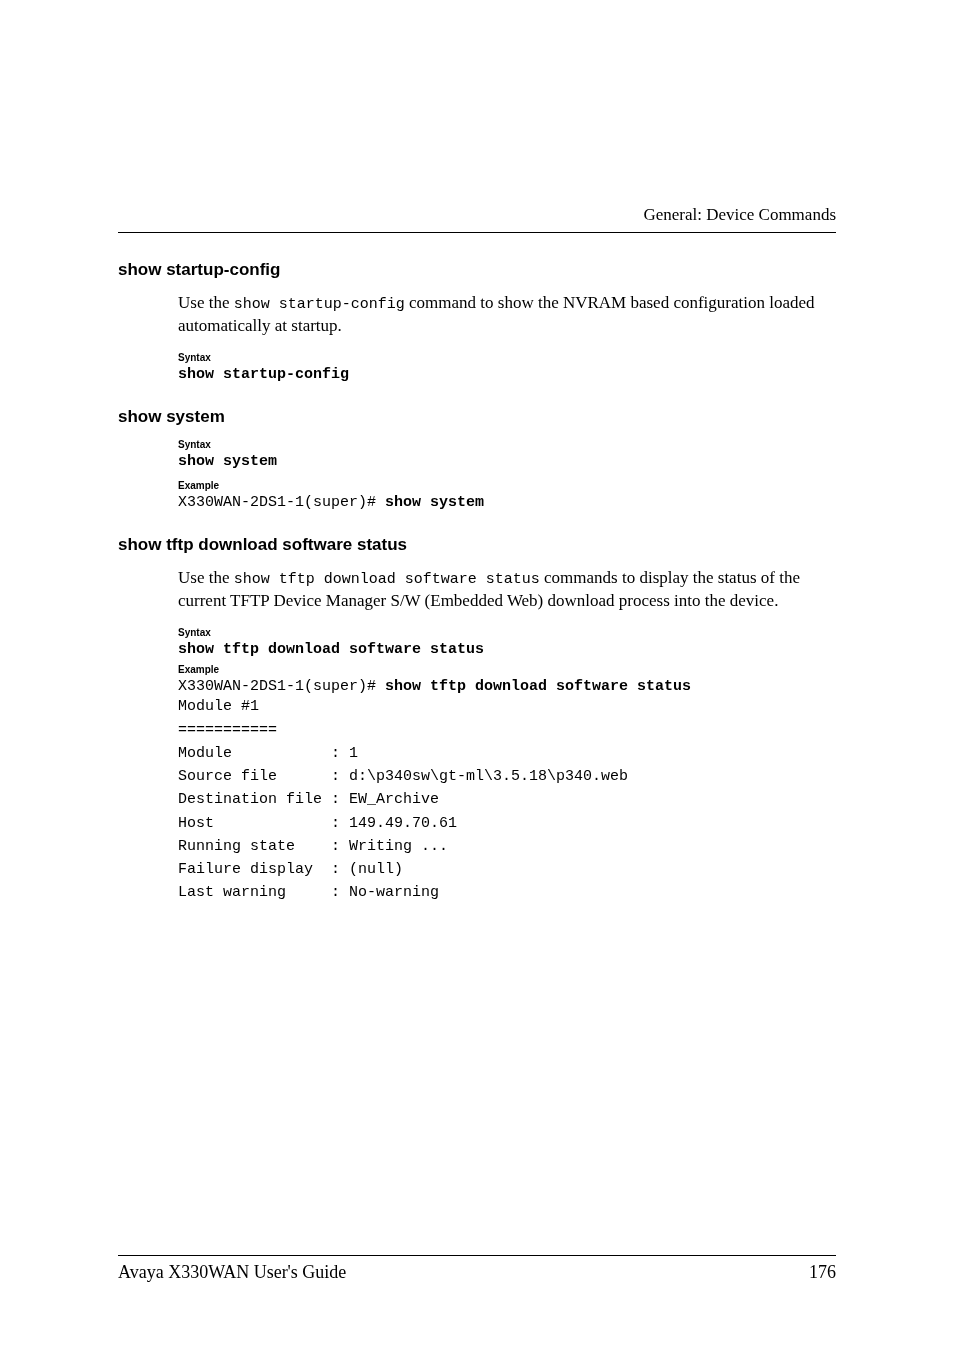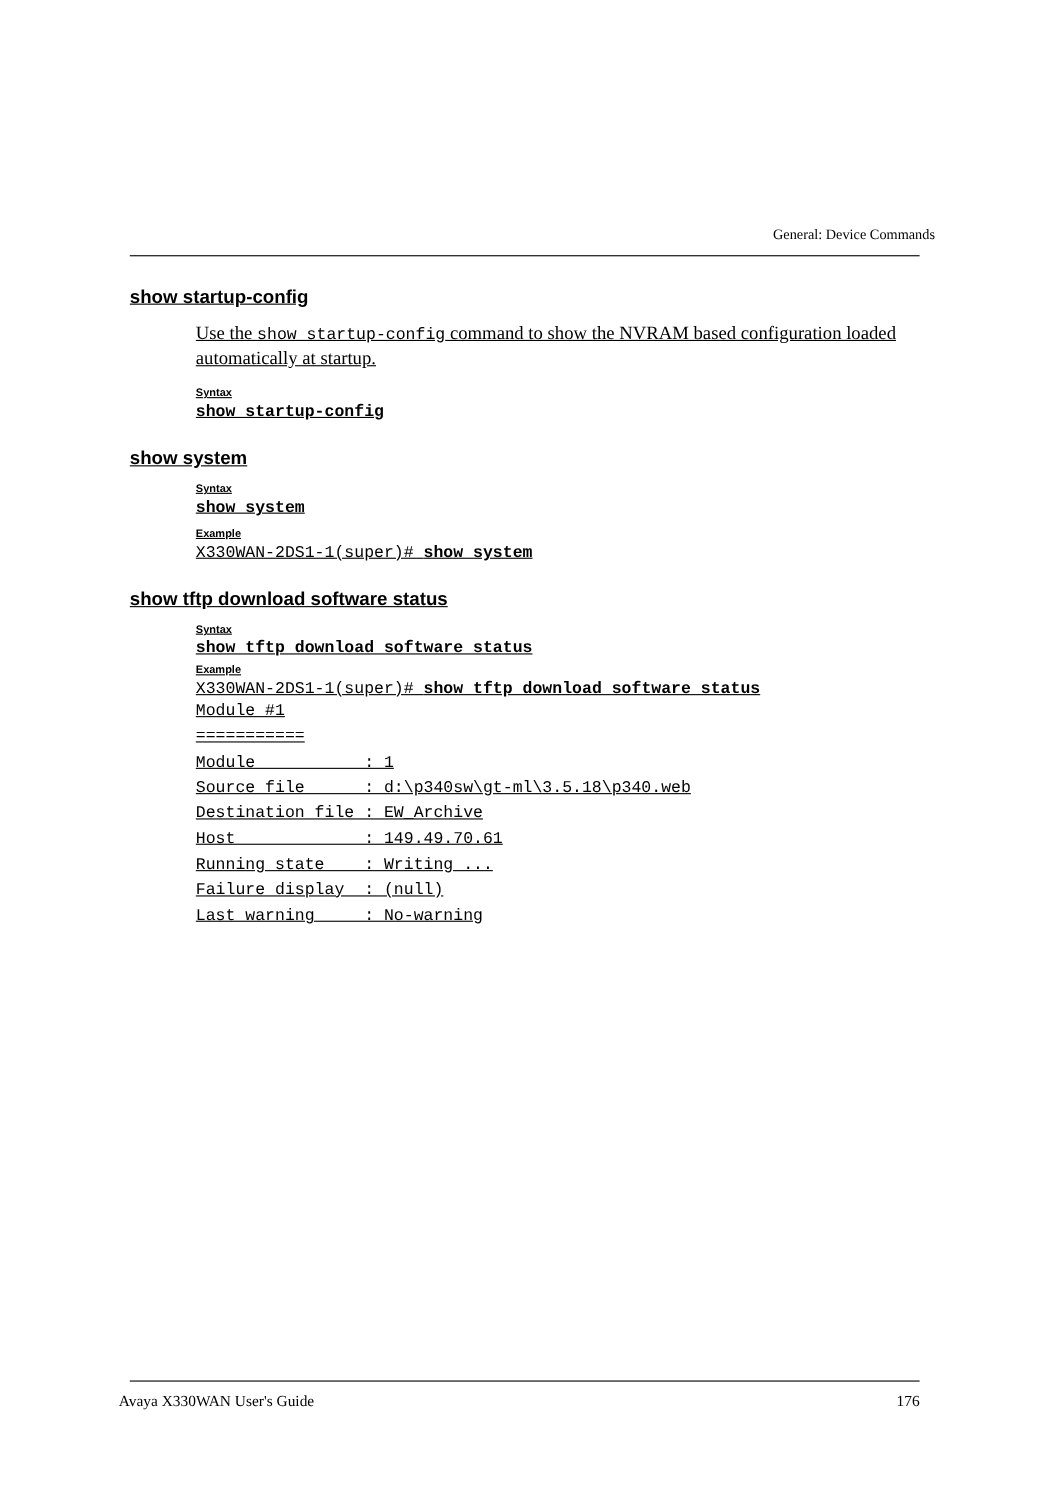--- a/index.html
+++ b/index.html
@@ -12,22 +12,22 @@
     .page {
       width: 954px;
       height: 1351px;
       position: relative;
       box-sizing: border-box;
       padding: 200px 118px 60px 118px;
     }
     .header-right {
       position: absolute;
       top: 205px;
-      right: 104px;
-      font-size: 13px;
+      right: 118px;
+      font-size: 17px;
     }
     .header-rule {
       position: absolute;
       top: 232px;
       left: 118px;
       right: 118px;
       border-top: 1px solid #000;
     }
     .content {
       margin-top: 60px;
@@ -64,29 +64,28 @@
     .footer-rule {
       position: absolute;
       bottom: 95px;
       left: 118px;
       right: 118px;
       border-top: 1px solid #000;
     }
     .footer {
       position: absolute;
       bottom: 68px;
-      left: 108px;
+      left: 118px;
       right: 118px;
       display: flex;
       justify-content: space-between;
-      font-size: 14px;
+      font-size: 18px;
     }
     .block {
       margin-bottom: 24px;
-      text-decoration: underline;
     }
   </style>
 </head>
 <body>
 
 <div class="page">
 
   <div class="header-right">General: Device Commands</div>
   <div class="header-rule"></div>
 
@@ -109,20 +108,23 @@
         <p class="sub-title">Syntax</p>
         <p class="mono mono-bold" style="margin-bottom:10px;">show system</p>
         <p class="sub-title">Example</p>
         <p class="mono"><span>X330WAN-2DS1-1(super)# </span><span class="mono-bold">show system</span></p>
       </div>
     </div>
 
     <div class="block">
       <h3 class="section-title">show tftp download software status</h3>
       <div class="indent">
+        <p class="body-text">
+          <span>Use the </span><span class="mono">show tftp download software status</span><span> commands to display the status of the current TFTP Device Manager S/W (Embedded Web) download process into the device.</span>
+        </p>
         <p class="sub-title">Syntax</p>
         <p class="mono mono-bold" style="margin-bottom:6px;">show tftp download software status</p>
         <p class="sub-title">Example</p>
         <p class="mono"><span>X330WAN-2DS1-1(super)# </span><span class="mono-bold">show tftp download software status</span></p>
         <p class="mono" style="line-height:1.55;">Module #1
 ===========
 Module           : 1
 Source file      : d:\p340sw\gt-ml\3.5.18\p340.web
 Destination file : EW_Archive
 Host             : 149.49.70.61

